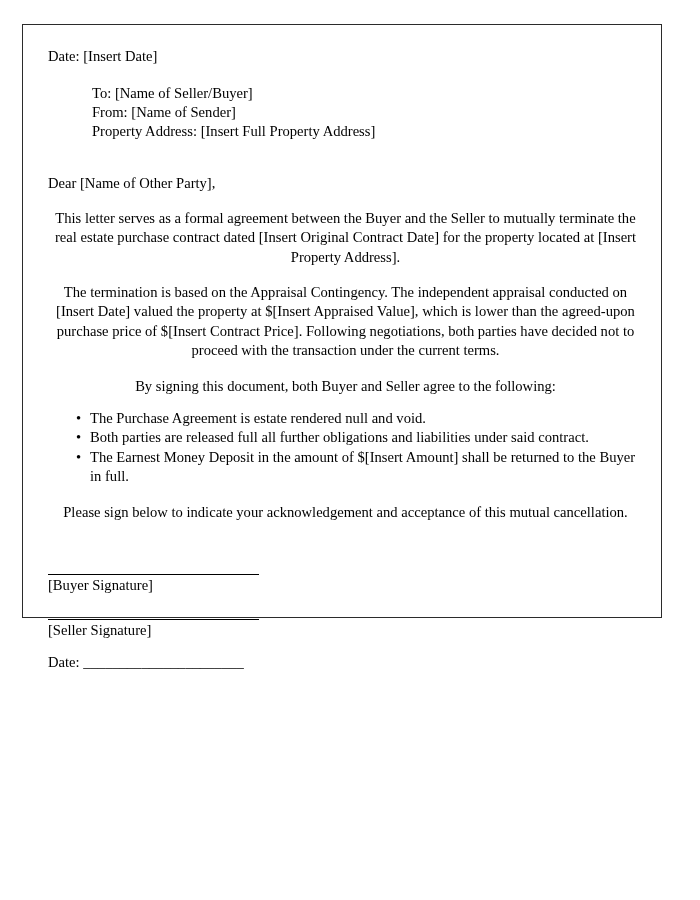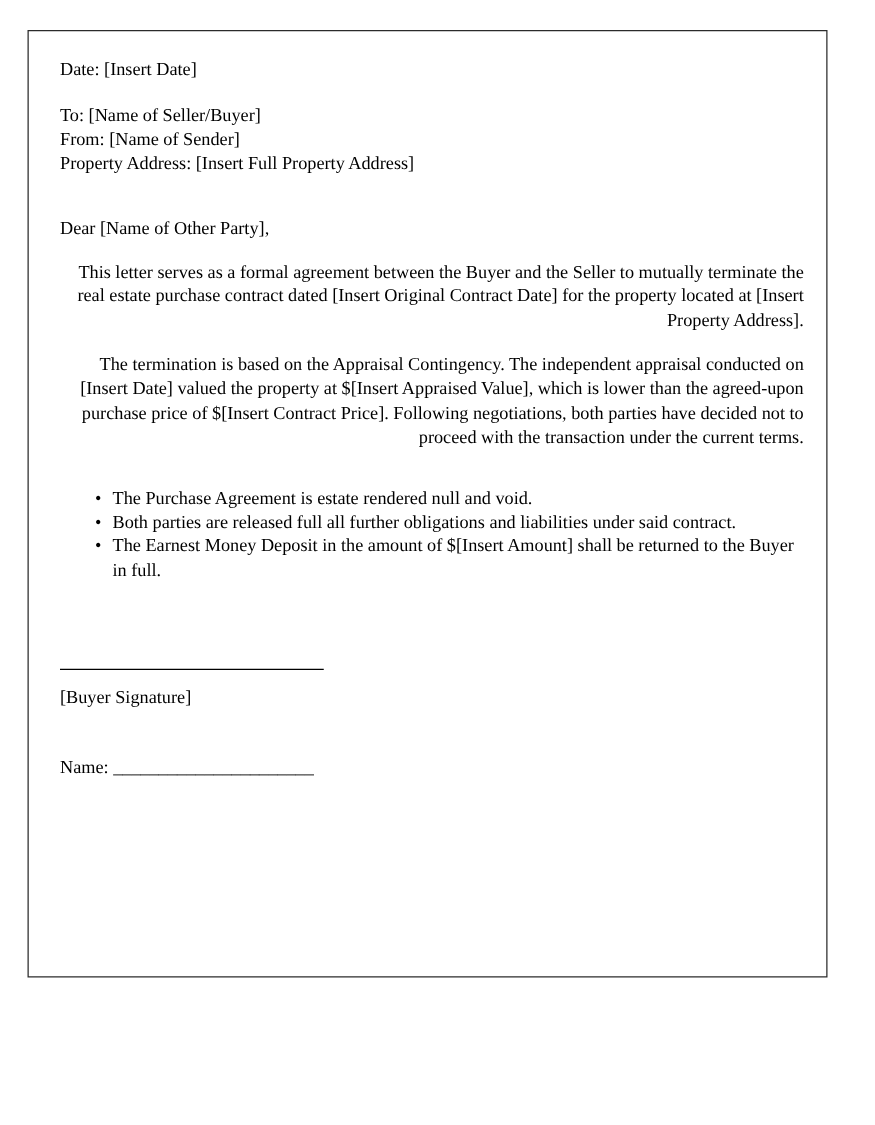--- a/index.html
+++ b/index.html
@@ -13,21 +13,21 @@
     font-family: "Liberation Serif", "DejaVu Serif", serif;
     color: #000000;
     overflow: hidden;
   }
 
   #page {
     position: absolute;
     left: 22px;
     top: 24px;
     width: 640px;
-    height: 758px;
+    height: 594px;
     border: 1.5px solid #2b2b2b;
     box-sizing: border-box;
     background: #ffffff;
   }
 
   #content {
     position: absolute;
     left: 25px;
     top: 22px;
     right: 18px;
@@ -39,26 +39,27 @@
     margin: 0;
   }
 
   .gap-lg { height: 18px; }
   .gap-md { height: 16px; }
   .gap-sm { height: 13px; }
 
   .addr-line {
     font-size: 14.6px;
     line-height: 1.32;
+    margin-left: 44px;
   }
 
   .para {
     font-size: 14.6px;
     line-height: 1.33;
-    text-align: right;
+    text-align: center;
   }
 
   ul.terms {
     margin: 0;
     padding: 0 0 0 42px;
     list-style: none;
   }
   ul.terms li {
     font-size: 14.6px;
     line-height: 1.33;
@@ -74,21 +75,21 @@
 
   .sig-rule {
     width: 211px;
     height: 0;
     border-top: 1.3px solid #000000;
     margin: 0;
   }
   .sig-label {
     font-size: 14.6px;
     line-height: 1.3;
-    margin-top: 13px;
+    margin-top: 1px;
   }
 
   .date-line {
     font-size: 14.6px;
     line-height: 1.3;
     letter-spacing: 0px;
   }
 </style>
 </head>
 <body>
@@ -116,52 +117,58 @@
     <div class="gap-md"></div>
 
     <div class="para">This letter serves as a formal agreement between the Buyer and the Seller to mutually terminate the real estate purchase contract dated [Insert Original Contract Date] for the property located at [Insert Property Address].</div>
 
     <div class="gap-md"></div>
 
     <div class="para">The termination is based on the Appraisal Contingency. The independent appraisal conducted on [Insert Date] valued the property at $[Insert Appraised Value], which is lower than the agreed-upon purchase price of $[Insert Contract Price]. Following negotiations, both parties have decided not to proceed with the transaction under the current terms.</div>
 
     <div class="gap-md"></div>
 
+    <div class="para">By signing this document, both Buyer and Seller agree to the following:</div>
 
     <div class="gap-sm"></div>
 
     <ul class="terms">
       <li>
         <span class="bullet">•</span>
         <span>The Purchase Agreement is estate rendered null and void.</span>
       </li>
       <li>
         <span class="bullet">•</span>
         <span>Both parties are released full all further obligations and liabilities under said contract.</span>
       </li>
       <li>
         <span class="bullet">•</span>
         <span>The Earnest Money Deposit in the amount of $[Insert Amount] shall be returned to the Buyer in full.</span>
       </li>
     </ul>
 
     <div class="gap-md"></div>
 
+    <div class="para">Please sign below to indicate your acknowledgement and acceptance of this mutual cancellation.</div>
 
     <div class="gap-md"></div>
 
 
     <div style="height:36px"></div>
 
     <div>
       <div class="sig-rule"></div>
       <div class="sig-label">[Buyer Signature]</div>
     </div>
 
     <div style="height:24px"></div>
 
+    <div>
+      <div class="sig-rule"></div>
+      <div class="sig-label">[Seller Signature]</div>
+    </div>
 
     <div class="gap-sm"></div>
 
-    <div class="date-line">Name: ______________________</div>
+    <div class="date-line">Date: ______________________</div>
 
   </div>
 </div>
 
 </body></html>

